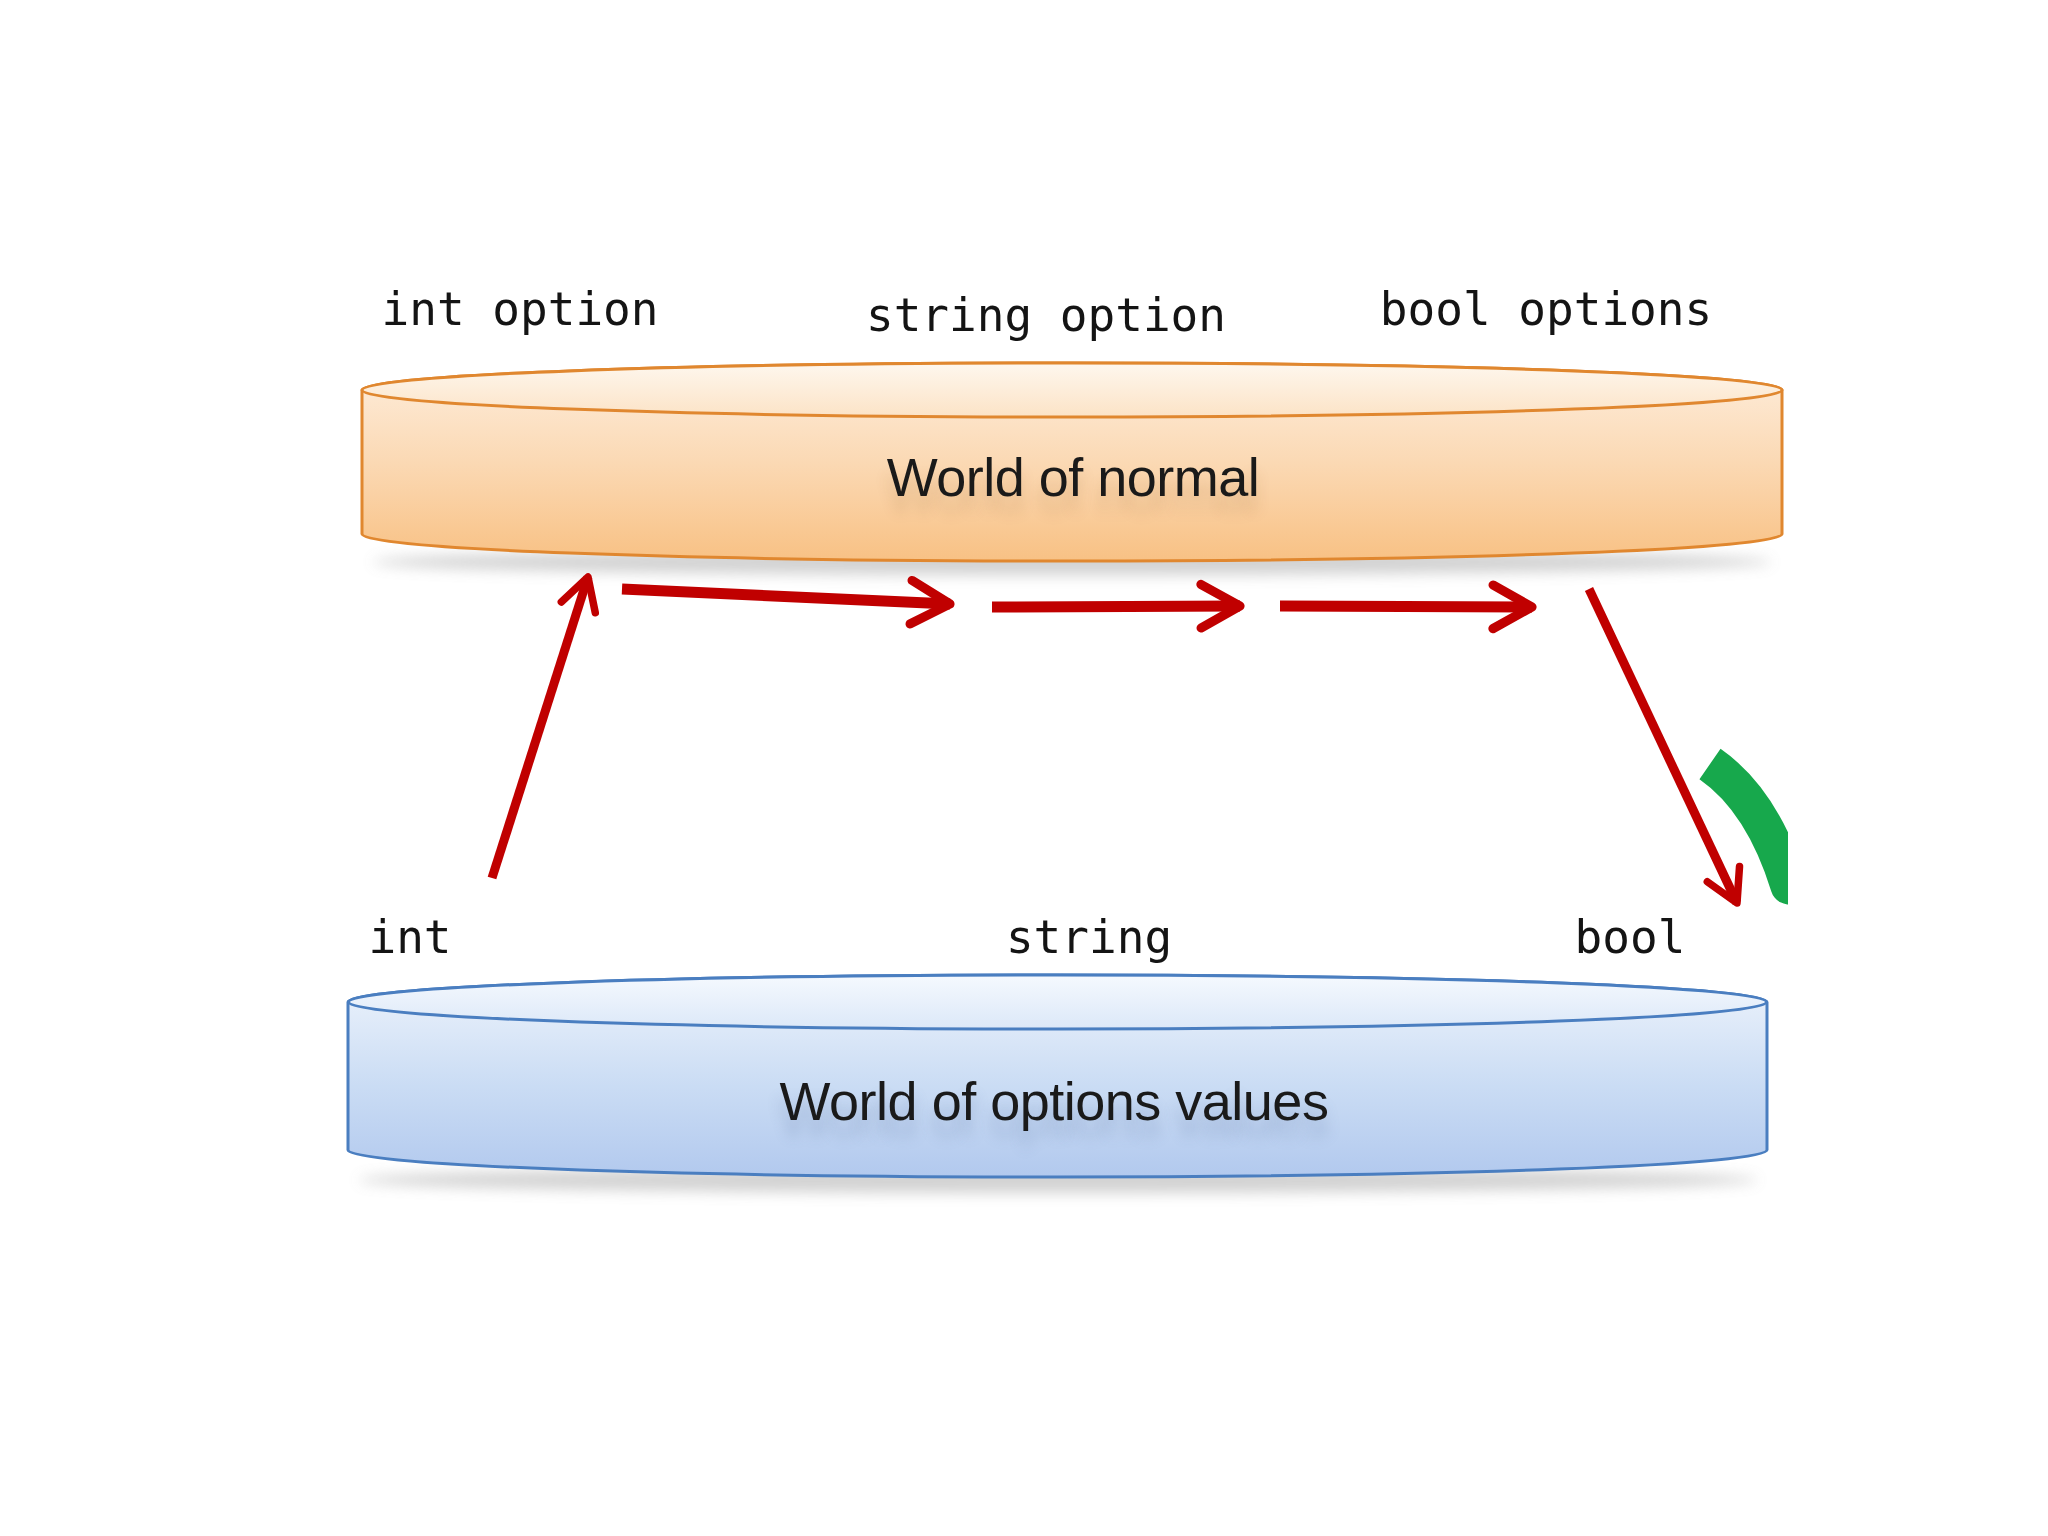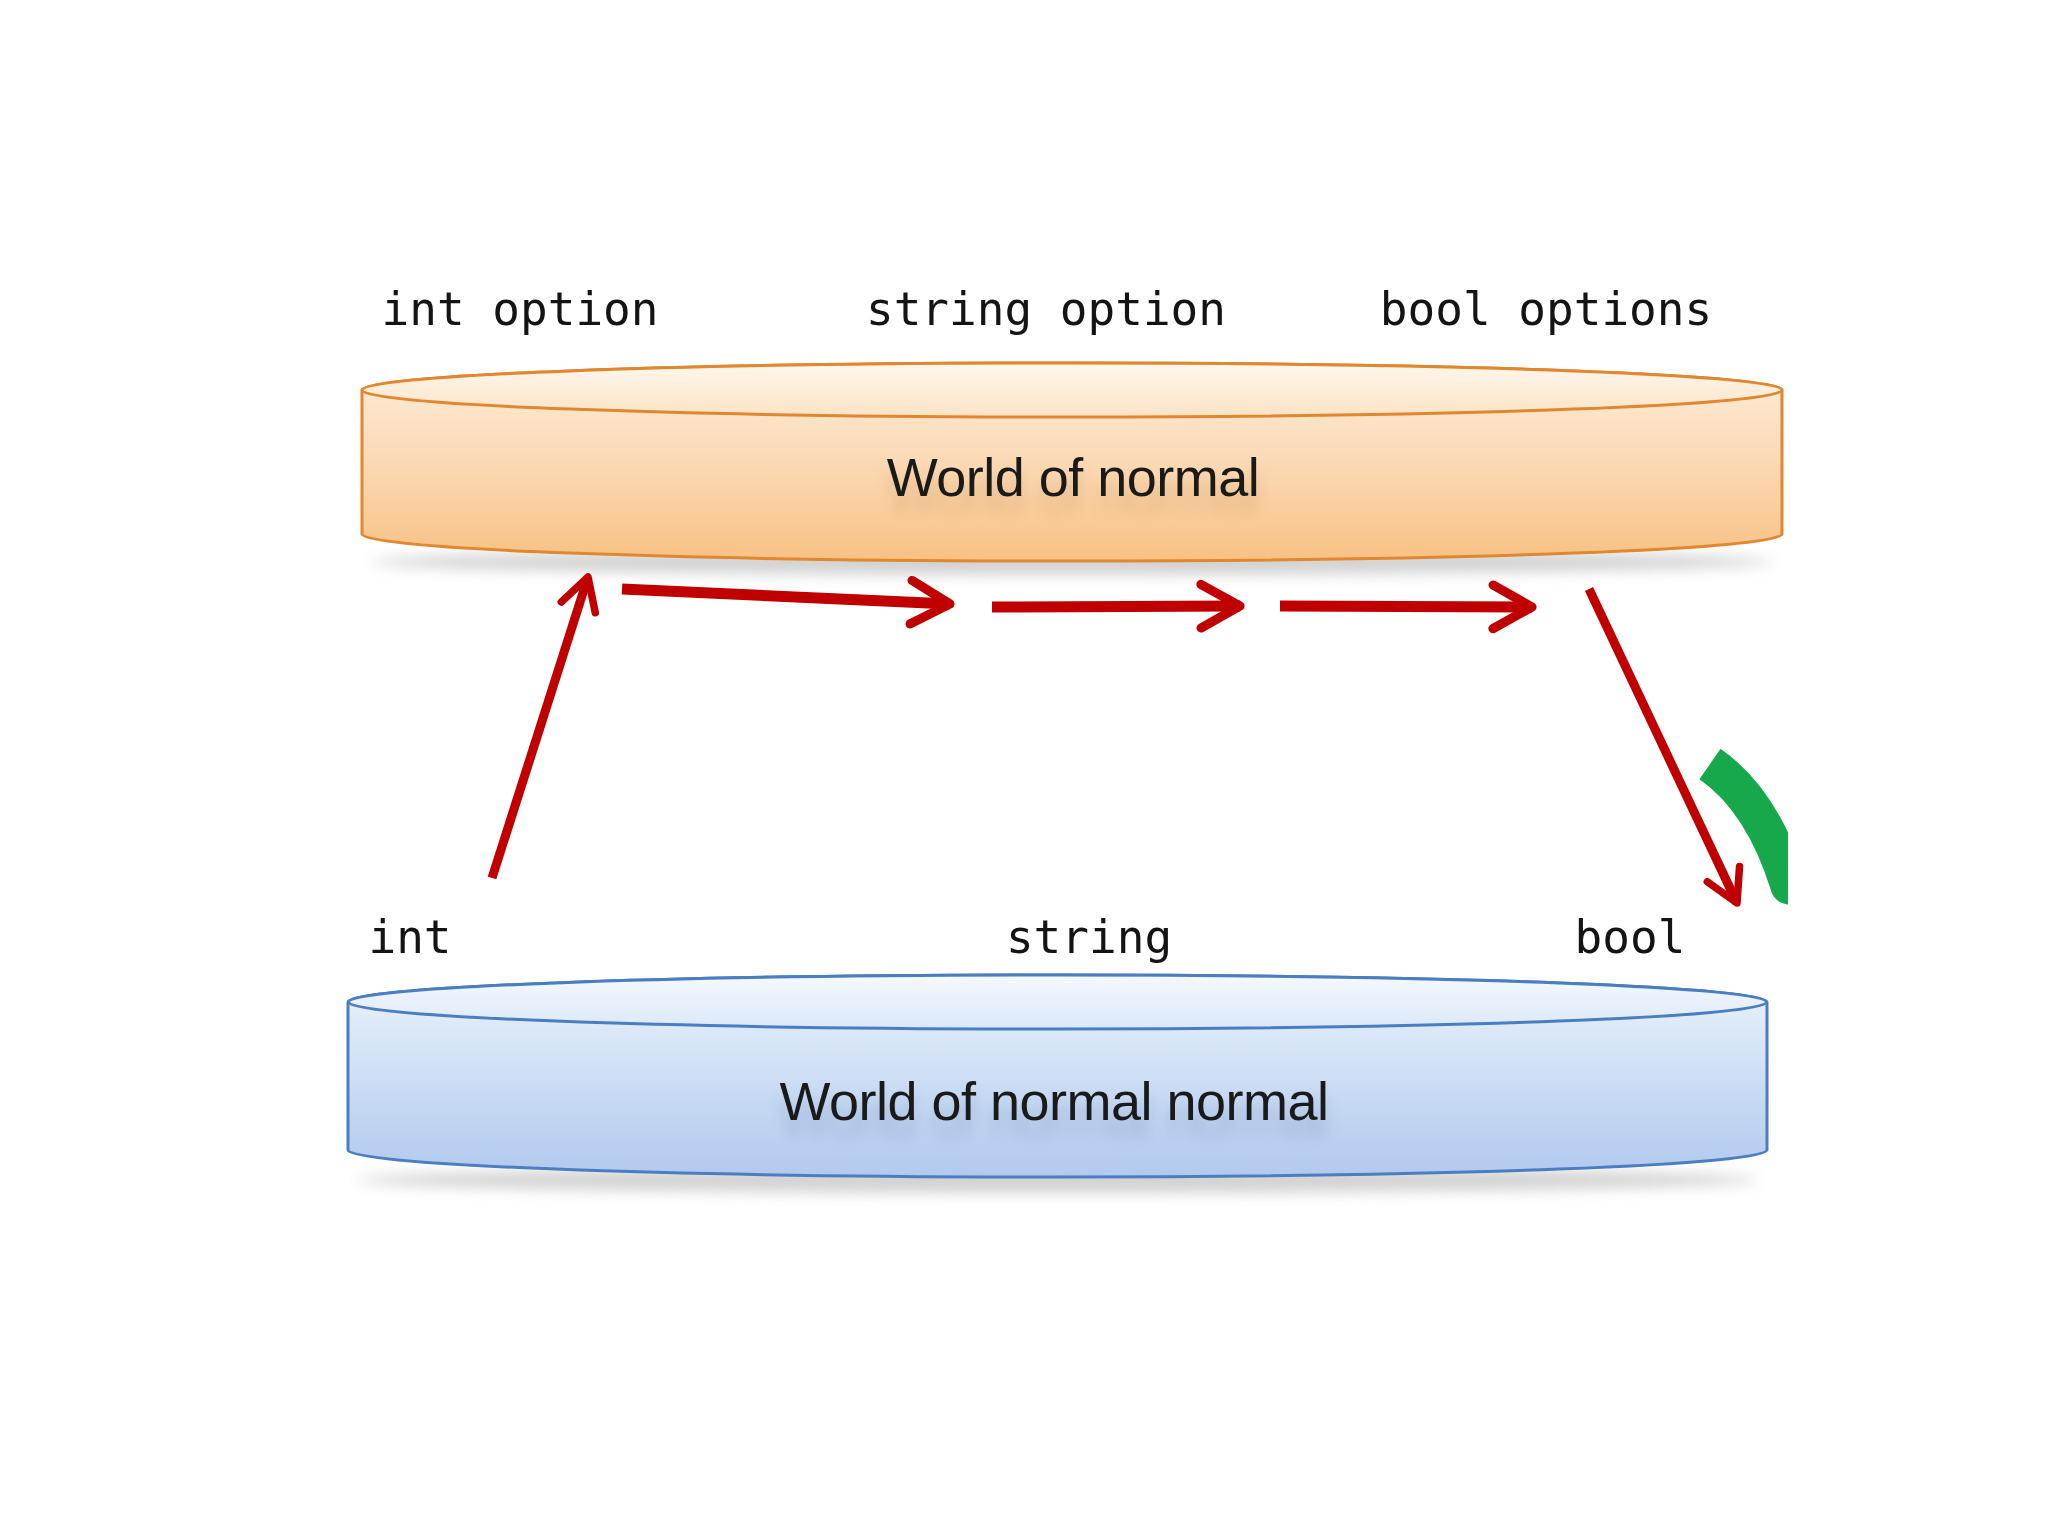--- a/index.html
+++ b/index.html
@@ -85,24 +85,24 @@
       <path d="M622,589 L950,604" stroke-width="11" marker-end="url(#head)" stroke="#c00000"></path>
       <path d="M992,607 L1240,606" stroke-width="11" marker-end="url(#head)" stroke="#c00000"></path>
       <path d="M1280,606 L1532,607" stroke-width="11" marker-end="url(#head)" stroke="#c00000"></path>
       <path d="M1589,589 L1737,903" stroke-width="9" marker-end="url(#head)" stroke="#c00000"></path>
     </g>
 
     <path d="M1710,764 C1746,789 1772,831 1789,886 C1845,737 1893,682 1938,652" fill="none" stroke-width="37" stroke-linejoin="round" stroke="#17a84c"></path>
   </svg>
 
   <div class="type-label" style="left:520px;  top:284px;">int option</div>
-  <div class="type-label" style="left:1046px; top:284px;text-align:center;">string option</div>
+  <div class="type-label" style="left:1046px; top:290px;text-align:center;">string option</div>
   <div class="type-label" style="left:1546px; top:284px;">bool options</div>
 
   <div class="world-title options" style="left:1073px; top:448px;">World of normal</div>
 
   <div class="type-label" style="left:410px;  top:912px;">int</div>
   <div class="type-label" style="left:1089px; top:912px;">string</div>
   <div class="type-label" style="left:1630px; top:912px;">bool</div>
 
-  <div class="world-title normal" style="left:1054px; top:1072px;">World of normal normal</div>
+  <div class="world-title normal" style="left:1054px; top:1072px;">World of options values</div>
 
 </div>
 
 </body></html>

